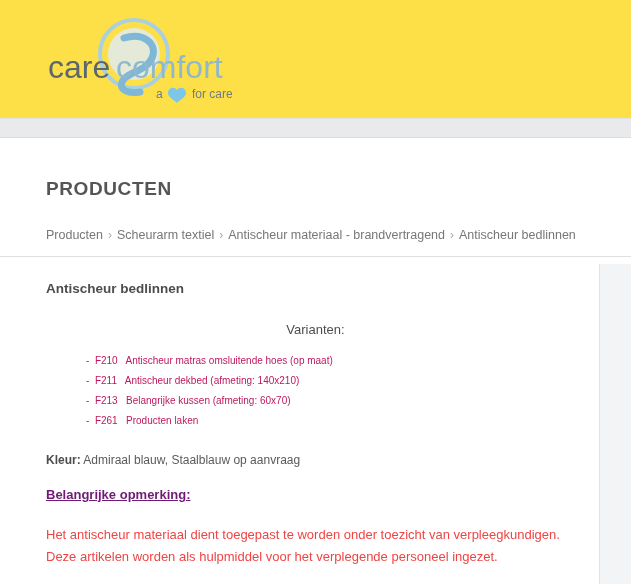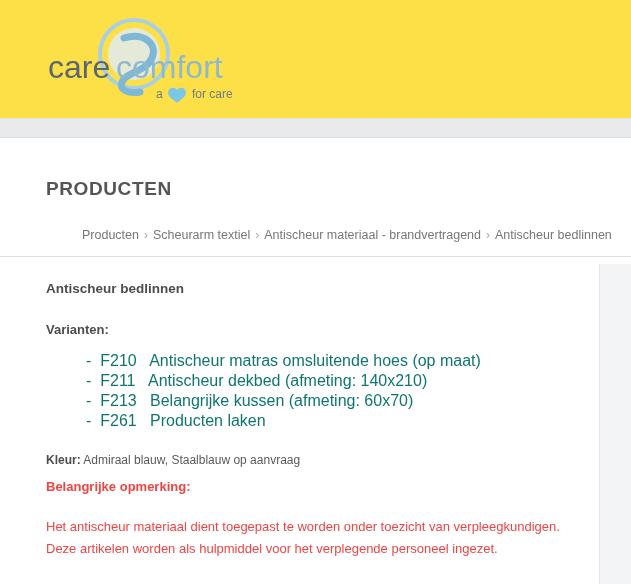--- a/index.html
+++ b/index.html
@@ -53,21 +53,20 @@
     letter-spacing: 0.6px;
     color: #555555;
     margin: 40px 0 0 0;
   }
 
   .breadcrumb {
     margin-top: 28px;
     font-size: 12.5px;
     color: #777777;
     white-space: nowrap;
-    margin-left: 36px;
   }
   .breadcrumb a {
     color: #777777;
     text-decoration: none;
   }
   .breadcrumb .sep {
     color: #aaaaaa;
     margin: 0 5px;
     font-size: 12px;
   }
@@ -85,51 +84,53 @@
 
   .product-name {
     font-size: 13.5px;
     font-weight: bold;
     color: #4d4d4d;
     margin-top: 24px;
   }
 
   .section-label {
     font-size: 13px;
-    font-weight: bold;
+    font-weight: normal;
     color: #4d4d4d;
     margin-top: 26px;
+    text-align: center;
   }
 
   .variant-list {
     margin-top: 14px;
     padding-left: 40px;
   }
   .variant-item {
-    font-size: 16px;
-    color: #0f766e;
+    font-size: 10px;
+    color: #be185d;
     line-height: 20px;
     white-space: pre;
   }
 
   .kleur-line {
     margin-top: 22px;
     font-size: 12px;
     color: #5a5a5a;
   }
   .kleur-line .lbl {
     font-weight: bold;
     color: #4d4d4d;
   }
 
   .note-label {
     font-size: 13px;
     font-weight: bold;
-    color: #ef4444;
-    margin-top: 12px;
+    color: #701a75;
+    margin-top: 20px;
+    text-decoration: underline;
   }
 
   .note-body {
     margin-top: 22px;
     font-size: 13px;
     line-height: 22px;
     color: #ef4444;
     max-width: 530px;
   }
 

